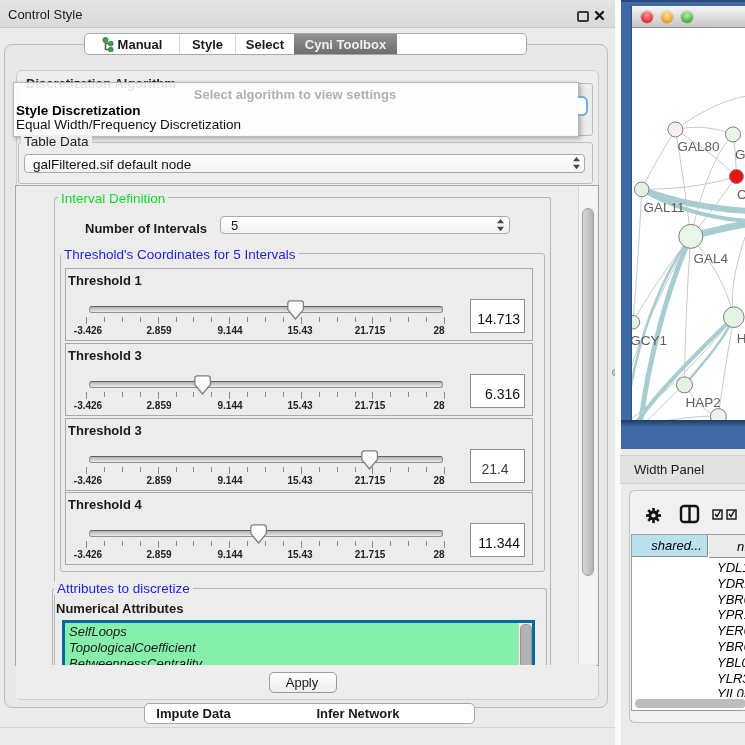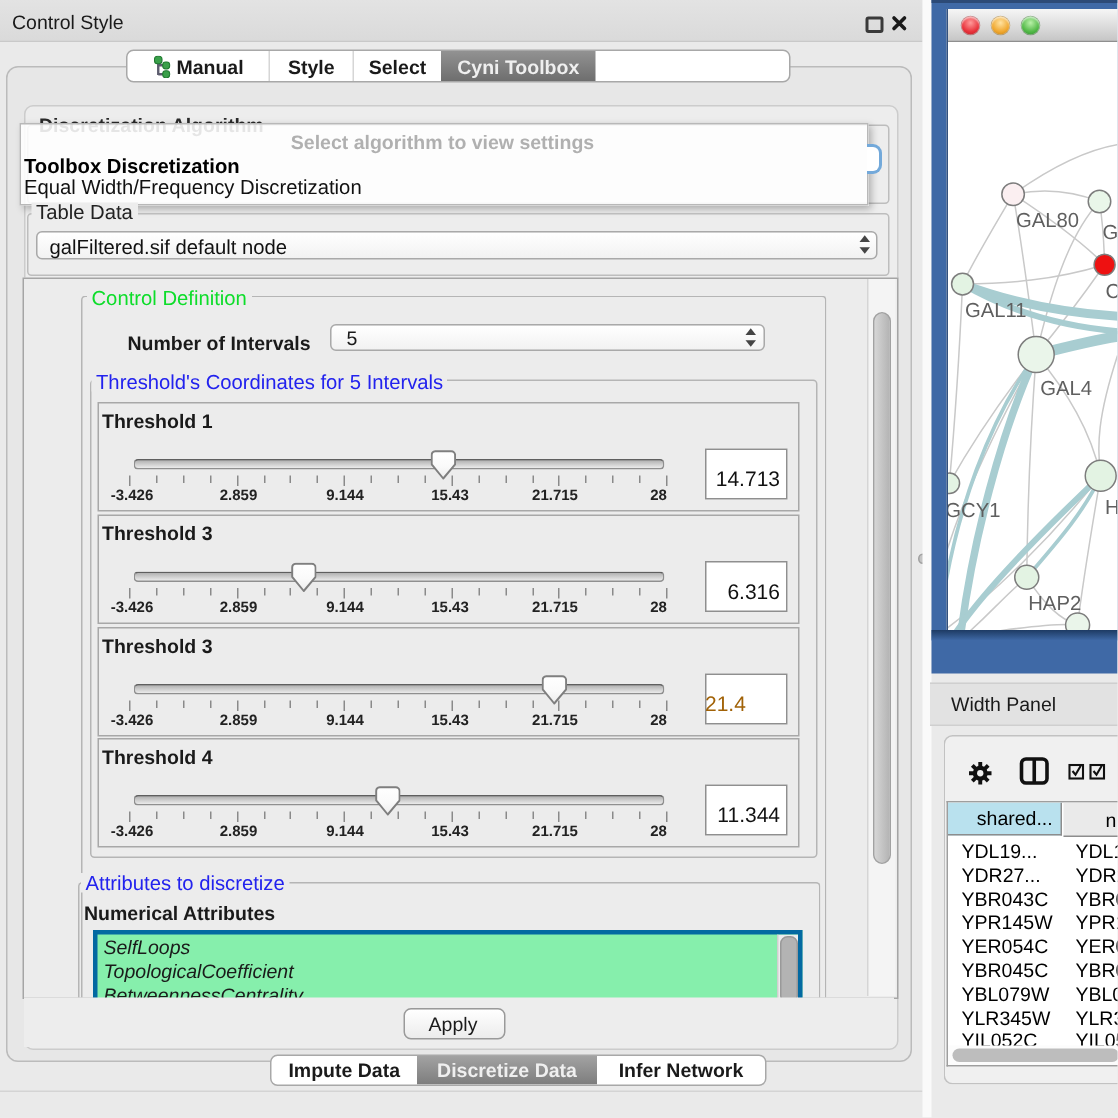--- a/index.html
+++ b/index.html
@@ -38,41 +38,41 @@
   <div class="t13" style="width:103px;height:100%;display:flex;align-items:center;justify-content:center;background:linear-gradient(#929292,#6e6e6e);color:#efefef;font-weight:600;">Cyni Toolbox</div>
 </div>
 
 <div class="abs" style="left:16px;top:70px;width:581px;height:628px;background:#ededed;border:1px solid #cccccc;border-radius:6px;"></div>
 
 <div class="groupbox" style="left:18px;top:83px;width:573px;height:51px;"></div>
 <div class="abs t13 bold" style="left:26px;top:76px;color:#2a2a2a;">Discretization Algorithm</div>
 
 <div class="abs" style="left:13px;top:82px;width:564px;height:53px;background:rgba(255,255,255,0.88);border:1px solid #b8b8b8;box-shadow:2px 2px 5px rgba(0,0,0,0.28);"></div>
 <div class="abs t13 bold" style="left:0;top:87px;width:590px;text-align:center;color:#b0b0b0;">Select algorithm to view settings</div>
-<div class="abs bold" style="left:16px;top:102.5px;font-size:13.5px;color:#000;">Toolbox Discretization</div>
+<div class="abs bold" style="left:16px;top:102.5px;font-size:13.5px;color:#000;">Style Discretization</div>
 <div class="abs" style="left:16px;top:116.5px;font-size:13.5px;color:#111;">Equal Width/Frequency Discretization</div>
 <div class="abs" style="left:578px;top:96px;width:8px;height:16px;border:2.5px solid #73a9da;border-left:none;border-radius:0 6px 6px 0;background:#ffffff;"></div>
 
 <div class="groupbox" style="left:18px;top:142px;width:573px;height:40px;"></div>
 <div class="gtitle" style="left:21px;top:135px;background:#ededed;color:#222;">Table Data</div>
 
 <div class="abs" style="left:24px;top:154px;width:559px;height:17px;background:linear-gradient(#ffffff,#f2f2f2);border:1px solid #a9a9a9;border-radius:4px;"></div>
 <div class="abs" style="left:33px;top:157px;font-size:13.5px;color:#111;">galFiltered.sif default node</div>
 <svg class="abs" style="left:572px;top:156px;" width="9" height="14" viewBox="0 0 10 16">
     <path d="M5 1 L9 6 L1 6 Z" fill="#444"></path>
     <path d="M5 15 L9 10 L1 10 Z" fill="#444"></path>
   </svg>
 
 <div class="abs" style="left:15px;top:185px;width:582px;height:479px;background:#ececec;border:1px solid #a5a5a5;"></div>
 
 <div class="abs" style="left:578px;top:186px;width:18px;height:478px;background:#f4f4f4;border-left:1px solid #d5d5d5;"></div>
 <div class="abs" style="left:582px;top:208px;width:10px;height:366px;background:linear-gradient(to right,#d6d6d6,#b4b4b4);border:1px solid #a2a2a2;border-radius:6px;"></div>
 
 <div class="groupbox" style="left:54px;top:197px;width:495px;height:468px;border-color:#b5b5b5;border-bottom:none;border-radius:3px 3px 0 0;"></div>
-<div class="gtitle" style="left:58px;top:192px;background:#ececec;color:#0ddd2a;">Control Definition</div>
+<div class="gtitle" style="left:58px;top:192px;background:#ececec;color:#0ddd2a;">Interval Definition</div>
 
 <div class="abs t13 bold" style="left:85px;top:221px;">Number of Intervals</div>
 <div class="abs" style="left:220px;top:216px;width:288px;height:16px;background:linear-gradient(#ffffff,#f2f2f2);border:1px solid #a9a9a9;border-radius:4px;"></div>
 <div class="abs t13" style="left:231px;top:218px;">5</div>
 <svg class="abs" style="left:496px;top:218px;" width="9" height="14" viewBox="0 0 10 16">
     <path d="M5 1 L9 6 L1 6 Z" fill="#444"></path>
     <path d="M5 15 L9 10 L1 10 Z" fill="#444"></path>
   </svg>
 
 <div class="groupbox" style="left:60px;top:253px;width:483px;height:317px;border-color:#b5b5b5;"></div>
@@ -197,21 +197,21 @@
       <defs>
         <linearGradient id="tg2" x1="0" y1="0" x2="0" y2="1">
           <stop offset="0" stop-color="#ffffff"></stop>
           <stop offset="0.55" stop-color="#fafafa"></stop>
           <stop offset="1" stop-color="#ededed"></stop>
         </linearGradient>
       </defs>
       <path d="M3.2 0.8 h10.6 a2.6 2.6 0 0 1 2.6 2.6 v6.2 L8.5 19 L0.8 9.6 V3.4 a2.6 2.6 0 0 1 2.4-2.6 z" fill="url(#tg2)" stroke="#7f7f7f" stroke-width="1.3" stroke-linejoin="round"></path>
     </svg>
     <div class="abs" style="left:470px;top:449px;width:53px;height:32px;background:#ffffff;border:1px solid #8f8f8f;"></div>
-    <div class="abs" style="left:470px;top:461px;width:50px;text-align:left;font-size:14px;color:#a16207;">21.4</div>
+    <div class="abs" style="left:470px;top:461px;width:50px;text-align:center;font-size:14px;color:#404040;">21.4</div>
     <div class="abs" style="left:65px;top:492px;width:466px;height:71px;border:1px solid #a8a8a8;background:#ececec;"></div>
     <div class="abs t13 bold" style="left:68px;top:497px;">Threshold 4</div>
     <div class="abs" style="left:89px;top:529.5px;width:352px;height:5px;background:linear-gradient(#b2b2b2,#ebebeb);border:1px solid #8f8f8f;border-top:1.5px solid #5f5f5f;border-radius:3px;"></div>
     <div class="abs" style="left:86.0px;top:541px;width:1px;height:7px;background:#8a8a8a;"></div>
     <div class="abs" style="left:103.9px;top:541px;width:1px;height:5px;background:#8a8a8a;"></div>
     <div class="abs" style="left:121.8px;top:541px;width:1px;height:5px;background:#8a8a8a;"></div>
     <div class="abs" style="left:139.7px;top:541px;width:1px;height:5px;background:#8a8a8a;"></div>
     <div class="abs" style="left:157.6px;top:541px;width:1px;height:7px;background:#8a8a8a;"></div>
     <div class="abs" style="left:175.5px;top:541px;width:1px;height:5px;background:#8a8a8a;"></div>
     <div class="abs" style="left:193.4px;top:541px;width:1px;height:5px;background:#8a8a8a;"></div>
@@ -258,23 +258,22 @@
     <div style="position:absolute;left:1px;top:1px;width:10px;height:43px;background:#b3b3b3;border-radius:5px;border:1px solid #999;"></div>
   </div>
   <div class="t13" style="margin:1px 0 0 4px;line-height:16.2px;">SelfLoops<br>TopologicalCoefficient<br>BetweennessCentrality</div>
 </div>
 
 <div class="abs" style="left:16px;top:665px;width:580px;height:33px;background:#ededed;"></div>
 
 <div class="abs" style="left:269px;top:672px;width:66px;height:19px;background:linear-gradient(#ffffff,#ececec);border:1px solid #9a9a9a;border-radius:5px;"></div>
 <div class="abs t13" style="left:269px;top:675px;width:66px;text-align:center;">Apply</div>
 
-<div class="abs" style="left:144px;top:703px;width:329px;height:19px;background:#ffffff;border:1px solid #a8a8a8;border-radius:5px;overflow:hidden;display:flex;align-items:center;margin-left:36px;">
+<div class="abs" style="left:144px;top:703px;width:329px;height:19px;background:#ffffff;border:1px solid #a8a8a8;border-radius:5px;overflow:hidden;display:flex;align-items:center;">
   <div class="t13" style="width:97px;height:100%;display:flex;align-items:center;justify-content:center;font-weight:600;">Impute Data</div>
-  <div class="t13" style="width:120px;height:100%;display:flex;align-items:center;justify-content:center;background:linear-gradient(#a2a2a2,#7d7d7d);color:#efefef;font-weight:600;">Discretize Data</div>
   <div class="t13" style="flex:1;height:100%;display:flex;align-items:center;justify-content:center;font-weight:600;">Infer Network</div>
 </div>
 <div class="abs" style="left:0;top:727px;width:615px;height:1px;background:#d4d4d4;"></div>
 
 <div class="abs" style="left:612px;top:369px;width:4px;height:5px;border-radius:50%;background:#c4c4c4;border:1px solid #a0a0a0;"></div>
 <div class="abs" style="left:615px;top:0;width:6px;height:745px;background:#fafafa;"></div>
 
 <div class="abs" style="left:621px;top:0;width:124px;height:449px;background:#3f69a6;"></div>
 <div class="abs" style="left:621px;top:0;width:124px;height:2px;background:#2c4a77;"></div>
 
@@ -355,20 +354,19 @@
 </svg>
 <svg class="abs" style="left:712px;top:509px;" width="30" height="11" viewBox="0 0 30 11">
   <g fill="none" stroke="#111" stroke-width="1.4">
     <rect x="1" y="1" width="9" height="9"></rect>
       <path d="M3 5 L5 7.5 L8.5 1.5"></path>
     <rect x="15" y="1" width="9" height="9"></rect>
       <path d="M17 5 L19 7.5 L22.5 1.5"></path>
   </g>
 </svg>
 
-<div class="abs" style="left:631px;top:534px;width:114px;height:175px;background:#ffffff;border:1px solid #9e9e9e;border-right:none;overflow:hidden;">
+<div class="abs" style="left:631px;top:534px;width:114px;height:175px;background:#ffffff;border:1px solid #9e9e9e;border-right:none;overflow:hidden;font-style:italic;">
   <div style="position:absolute;left:0;top:0;width:76px;height:22px;background:#b9e1ee;border-right:1px solid #8d8d8d;border-bottom:1px solid #8d8d8d;font-size:13px;display:flex;align-items:center;justify-content:center;padding-left:14px;box-sizing:border-box;">shared...</div>
   <div style="position:absolute;left:77px;top:0;width:60px;height:22px;background:#eaeaea;border-bottom:1px solid #8d8d8d;font-size:13px;display:flex;align-items:center;padding-left:28px;">n...</div>
-  <div style="position:absolute;left:9px;top:25px;font-size:13px;line-height:15.8px;">YDL19...<br>YDR27...<br>YBR043C<br>YPR145W<br>YER054C<br>YBR045C<br>YBL079W<br>YLR345W<br>YIL052C</div>
   <div style="position:absolute;left:85px;top:25px;font-size:13px;line-height:15.8px;">YDL194W<br>YDR277C<br>YBR043C<br>YPR145W<br>YER054C<br>YBR045C<br>YBL079W<br>YLR345W<br>YIL052C</div>
   <div style="position:absolute;left:0;bottom:0;width:114px;height:13px;background:#fcfcfc;"></div>
   <div style="position:absolute;left:3px;bottom:2.5px;width:111px;height:9px;background:#bdbdbd;border-radius:5px;"></div>
 </div>
 
 </body></html>

